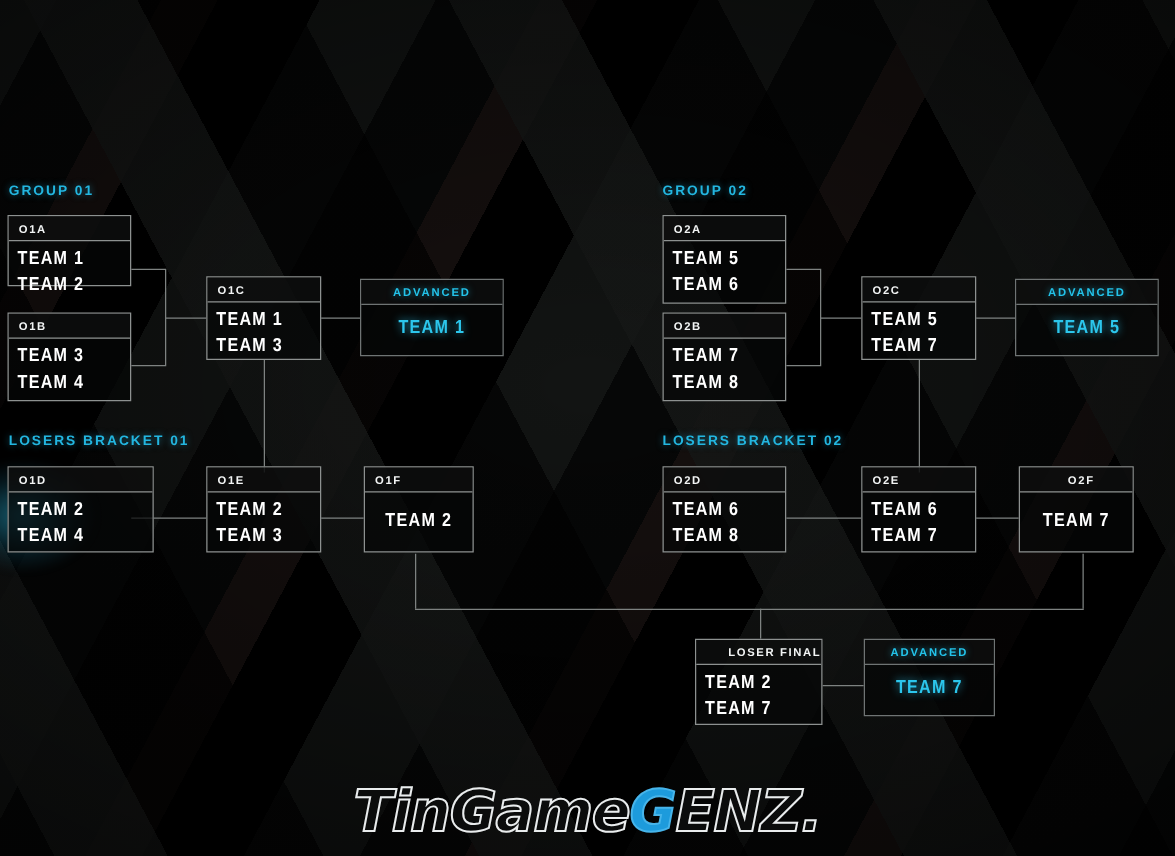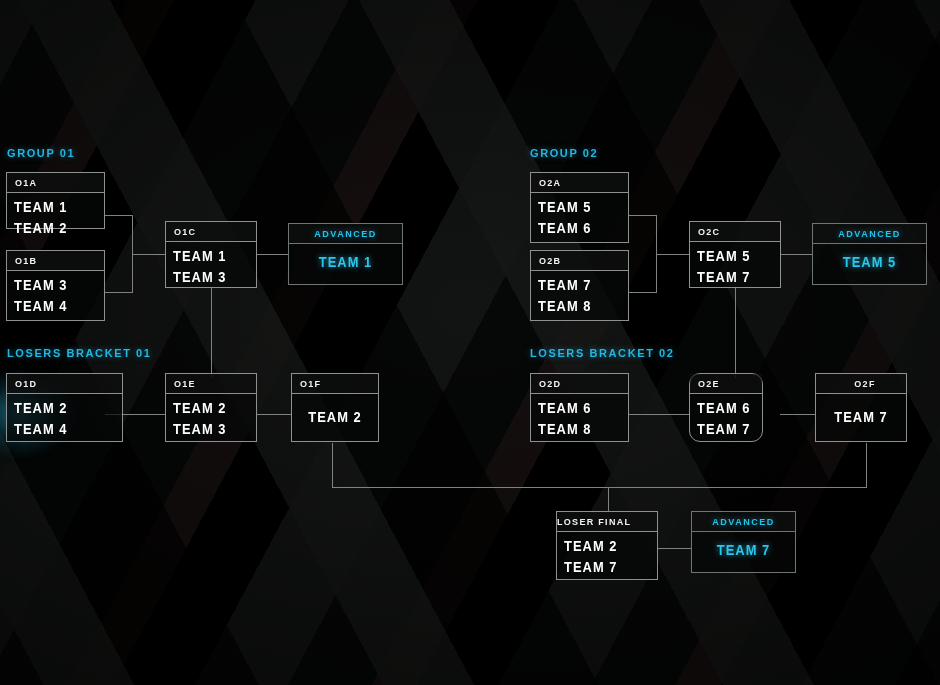--- a/index.html
+++ b/index.html
@@ -72,21 +72,21 @@
     border-bottom:1px solid #8d9190;
     color:#f2f4f4;
     font-size:9px;
     font-weight:700;
     letter-spacing:1.3px;
     line-height:20px;
     padding-left:8px;
     background:rgba(18,19,19,.55);
     white-space:nowrap;
   }
-  .box.center .hdr{padding-left:0;text-align:left;}
+  .box.center .hdr{padding-left:0;text-align:right;}
   .box .body{
     padding:3px 0 3px 7px;
   }
   .box.center .body{padding:3px 0;text-align:center;}
   .team{
     color:#ffffff;
     font-size:15px;
     font-weight:700;
     letter-spacing:1.2px;
     line-height:21px;
@@ -272,21 +272,21 @@
   </div>
 
   <div class="box" style="left:530px;top:373px;width:99px;height:69px;">
     <div class="hdr">O2D</div>
     <div class="body">
       <div class="team">TEAM 6</div>
       <div class="team">TEAM 8</div>
     </div>
   </div>
 
-  <div class="box" style="left:689px;top:373px;width:74px;height:69px;border-radius:11px;">
+  <div class="box" style="left:689px;top:373px;width:92px;height:69px;">
     <div class="hdr">O2E</div>
     <div class="body">
       <div class="team">TEAM 6</div>
       <div class="team">TEAM 7</div>
     </div>
   </div>
 
   <div class="box center" style="left:815px;top:373px;width:92px;height:69px;">
     <div class="hdr" style="text-align:center;padding-left:8px;">O2F</div>
     <div class="body" style="padding-top:12px;">
@@ -302,14 +302,15 @@
     </div>
   </div>
 
   <div class="box adv center" style="left:691px;top:511px;width:105px;height:62px;">
     <div class="hdr">ADVANCED</div>
     <div class="body" style="padding-top:7px;">
       <div class="team">TEAM 7</div>
     </div>
   </div>
 
+  <div class="wm"><span class="w1">TinGame</span><span class="w2">G</span><span class="w3">ENZ.</span></div>
 
 </div>
 
 </body></html>

